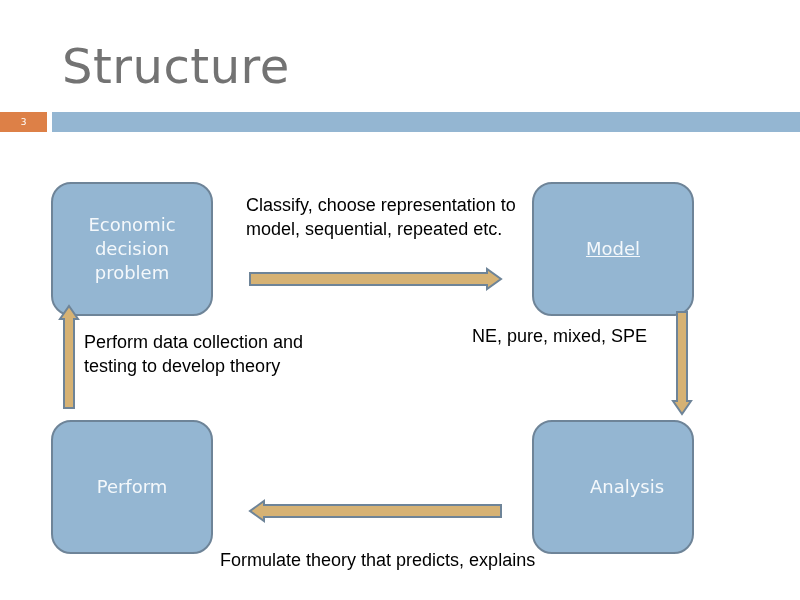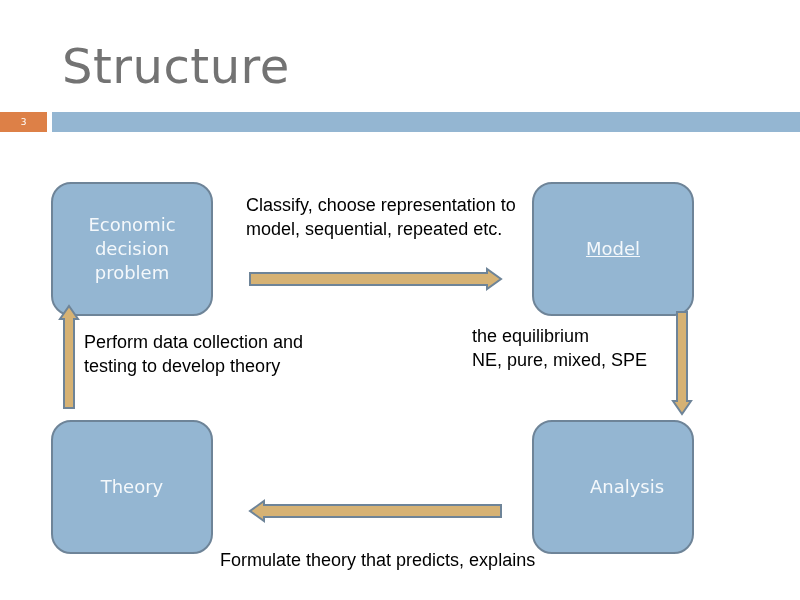--- a/index.html
+++ b/index.html
@@ -26,38 +26,37 @@
 <div class="node" style="left:51px; top:182px;">
   <span style="width:110px; display:block;">Economic decision problem</span>
 </div>
 <div class="node" style="left:532px; top:182px;text-decoration:underline;">
   <span>Model</span>
 </div>
 <div class="node" style="left:532px; top:420px;padding-left:28px;">
   <span>Analysis</span>
 </div>
 <div class="node" style="left:51px; top:420px;">
-  <span>Theory</span>
+  <span>Perform</span>
 </div>
 
 <svg class="arrow" style="left:249px; top:268px;" width="254" height="22">
   <polygon points="1,5 238,5 238,1 252,11 238,21 238,17 1,17" fill="#d6b274" stroke="#6e8498" stroke-width="2"></polygon>
 </svg>
 
 <svg class="arrow" style="left:672px; top:311px;" width="20" height="104">
   <polygon points="5,1 15,1 15,90 19,90 10,103 1,90 5,90" fill="#d6b274" stroke="#6e8498" stroke-width="2"></polygon>
 </svg>
 
 <svg class="arrow" style="left:249px; top:500px;" width="254" height="22">
   <polygon points="252,5 15,5 15,1 1,11 15,21 15,17 252,17" fill="#d6b274" stroke="#6e8498" stroke-width="2"></polygon>
 </svg>
 
 <svg class="arrow" style="left:59px; top:305px;" width="20" height="104">
   <polygon points="5,103 15,103 15,14 19,14 10,1 1,14 5,14" fill="#d6b274" stroke="#6e8498" stroke-width="2"></polygon>
 </svg>
 
 <div class="label" style="left:246px; top:193px; width:285px;">Classify, choose representation to model, sequential, repeated etc.</div>
 <div class="label" style="left:472px; top:324px; width:210px;">
-  <div>the equilibrium</div>
   <div>NE, pure, mixed, SPE</div>
 </div>
 <div class="label" style="left:84px; top:330px; width:260px;">Perform data collection and testing to develop theory</div>
 <div class="label" style="left:220px; top:548px; width:400px;">Formulate theory that predicts, explains</div>
 
 </body></html>

